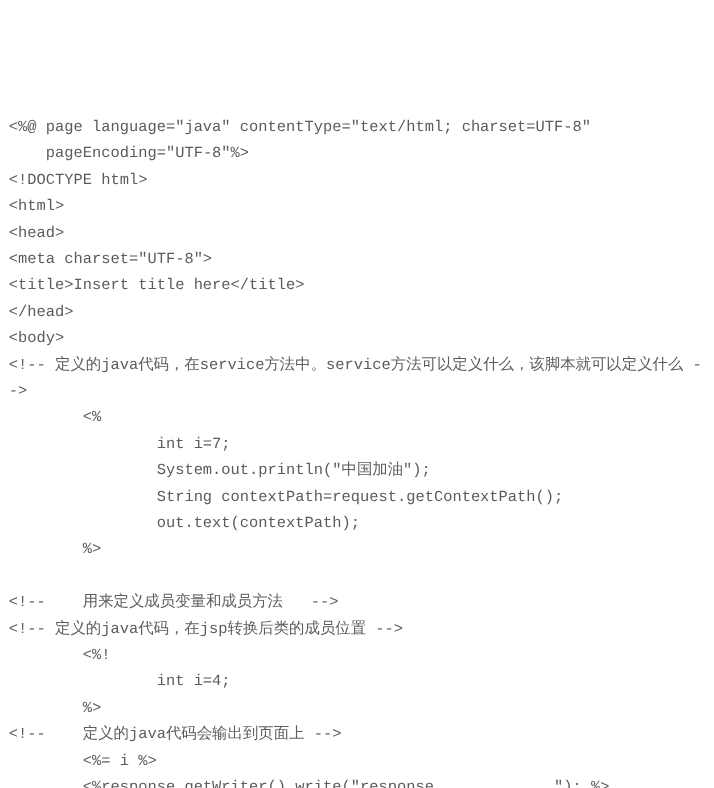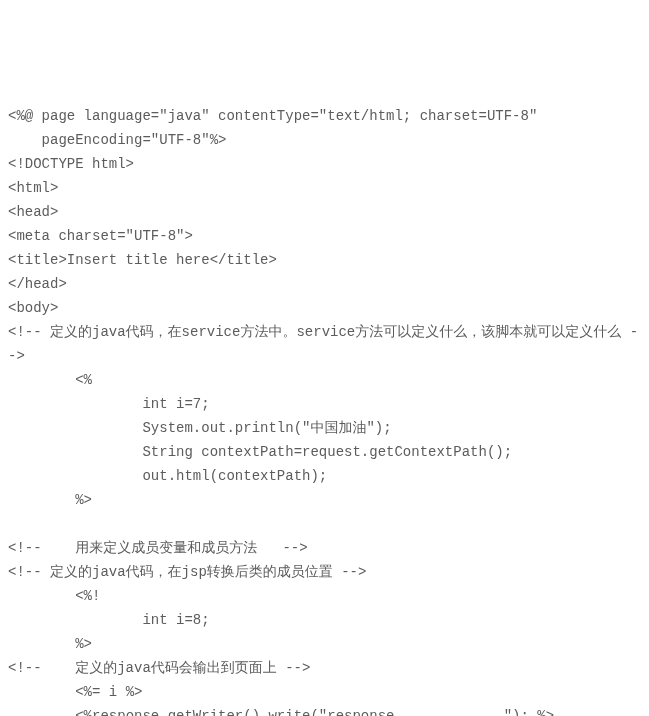--- a/index.html
+++ b/index.html
@@ -30,27 +30,27 @@
 <span>&lt;head&gt;</span>
 <span>&lt;meta charset="UTF-8"&gt;</span>
 <span>&lt;title&gt;Insert title here&lt;/title&gt;</span>
 <span>&lt;/head&gt;</span>
 <span>&lt;body&gt;</span>
 <span>&lt;!-- 定义的java代码，在service方法中。service方法可以定义什么，该脚本就可以定义什么 --&gt;</span>
 <span>        &lt;%</span>
 <span>                int i=7;</span>
 <span>                System.out.println("中国加油");</span>
 <span>                String contextPath=request.getContextPath();</span>
-<span>                out.html(contextPath);</span>
+<span>                out.text(contextPath);</span>
 <span>        %&gt;</span>
 <span>        </span>
 <span>&lt;!--    用来定义成员变量和成员方法   --&gt;</span>
 <span>&lt;!-- 定义的java代码，在jsp转换后类的成员位置 --&gt;</span>
 <span>        &lt;%!</span>
-<span>                int i=8;</span>
+<span>                int i=4;</span>
 <span>        %&gt;</span>
 <span>&lt;!--    定义的java代码会输出到页面上 --&gt;</span>
 <span>        &lt;%= i %&gt;</span>
 <span>        &lt;%response.getWriter().write("response............."); %&gt;</span>
 <span></span>
 
 </div>
 
 
 

